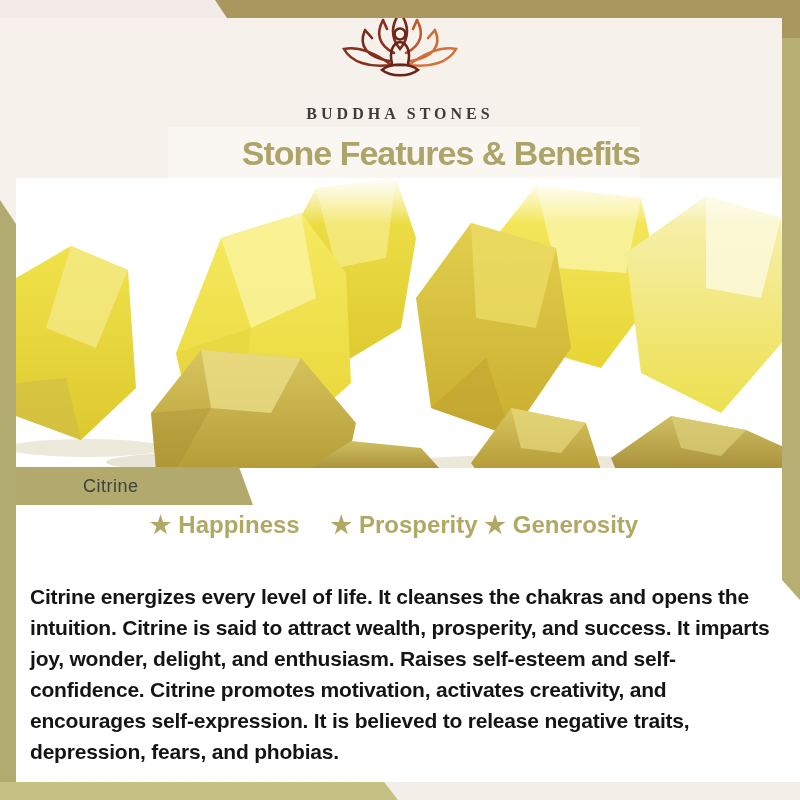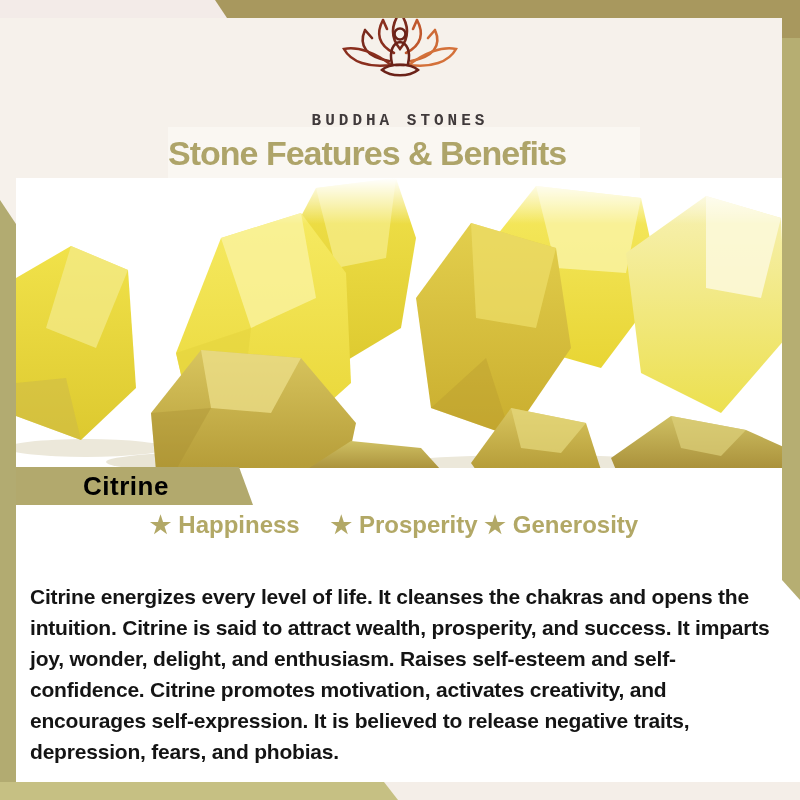--- a/index.html
+++ b/index.html
@@ -25,42 +25,42 @@
   }
   .bottom-cream-strip{position:absolute;left:0;top:782px;width:800px;height:18px;background:#f4eee8;}
   .bottom-band{
     position:absolute;left:0;top:782px;width:398px;height:18px;background:#c6c083;
     clip-path:polygon(0 0,calc(100% - 14px) 0,100% 100%,0 100%);
   }
   
   .brand{position:absolute;left:0;top:8px;width:800px;text-align:center;}
   .brand svg{display:block;margin:0 auto;}
   .brand-name{
-    margin-top:16px;font-family:Liberation Mono, monospace;font-size:16px;font-weight:600;
+    margin-top:9px;font-family:Liberation Serif, serif;font-size:16px;font-weight:600;
     letter-spacing:4px;color:#403a3b;
   }
   
   .title-box{
     position:absolute;left:168px;top:127px;width:472px;height:53px;background:#faf7f2;
-    display:flex;align-items:center;justify-content:flex-start;
+    display:flex;align-items:center;justify-content:flex-end;
   }
   .page-title{
     font-size:34px;font-weight:bold;color:#aea469;letter-spacing:-1px;white-space:nowrap;
   }
   
   .photo{position:absolute;left:16px;top:178px;width:770px;height:292px;background:#ffffff;}
   
   .content-panel{position:absolute;left:16px;top:468px;width:784px;height:314px;background:#ffffff;}
   
   .stone-banner{
     position:absolute;left:13px;top:467px;width:240px;height:38px;background:#b2a96d;
     clip-path:polygon(0 0,calc(100% - 14px) 0,100% 100%,0 100%);
     display:flex;align-items:center;
   }
-  .stone-name{color:#000000;font-size:26px;font-weight:bold;letter-spacing:.5px;padding-left:70px;}
+  .stone-name{color:#404040;font-size:18px;font-weight:normal;letter-spacing:.5px;padding-left:70px;}
   
   .benefits-row{
     position:absolute;left:16px;top:511px;width:724px;height:36px;
     text-align:center;font-size:24px;font-weight:bold;color:#b2a866;white-space:nowrap;margin-left:16px;
   }
   .benefit{display:inline-block;}
   .benefit .star{margin-right:7px;}
   .benefit.gap-after{margin-right:24px;}
   
   .description{

